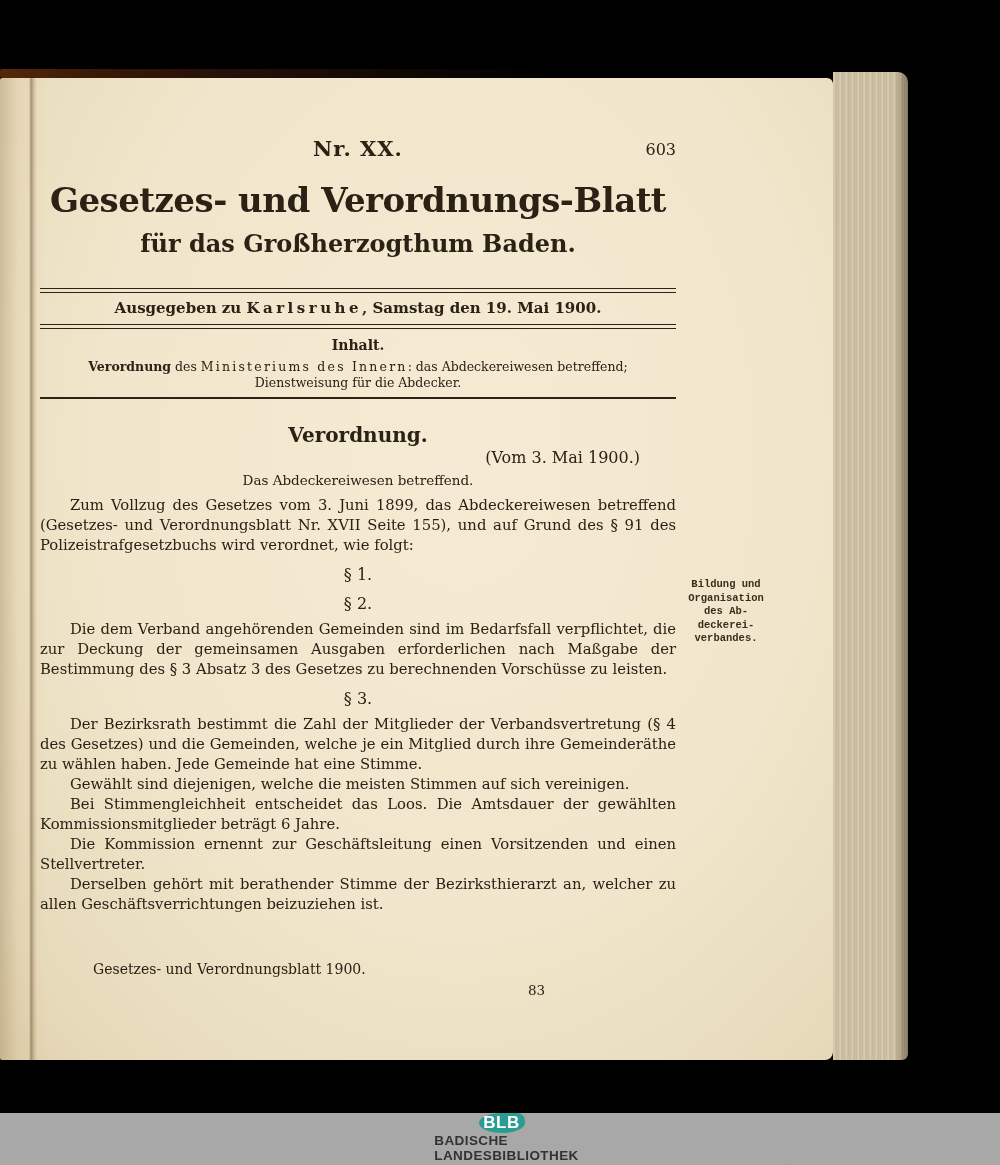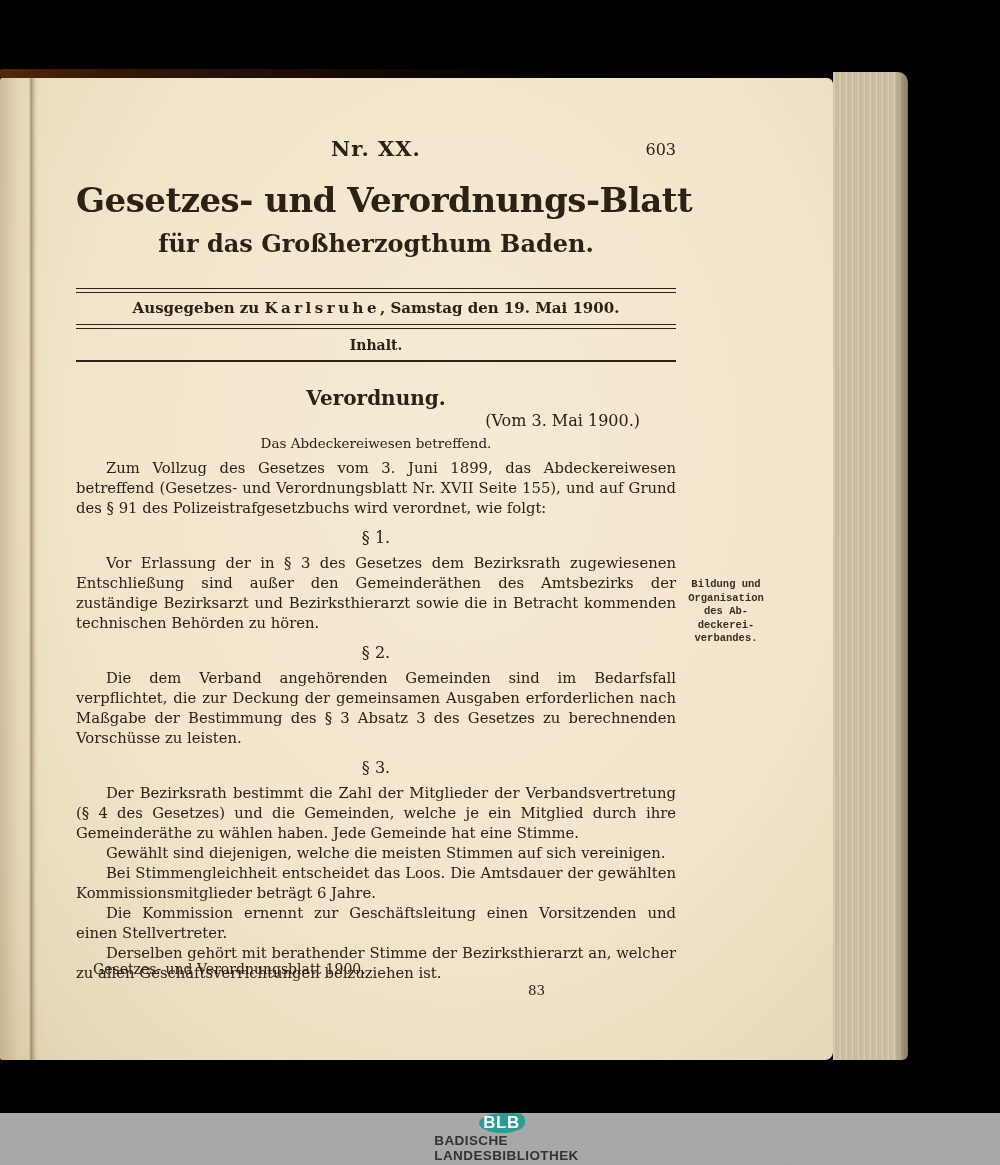--- a/index.html
+++ b/index.html
@@ -18,21 +18,21 @@
     border-radius:2px 6px 8px 2px;color:#2b2115;}
   .fore-edge{position:absolute;left:833px;top:72px;width:75px;height:988px;
     background:
       linear-gradient(90deg,rgba(0,0,0,0) 82%,rgba(45,32,14,.45) 100%),
       repeating-linear-gradient(90deg,#d8cdb2 0px,#cdc1a4 1px,#e0d5ba 2px,#b6a78a 3px,#d2c6aa 4px,#c3b697 6px),
       #cfc3a7;
     border-radius:0 10px 6px 0;}
 
   
   .page-content{position:relative;box-sizing:border-box;width:833px;height:870px;
-    padding:58px 157px 0 76px;}
+    padding:58px 157px 0 40px;}
   .issue-row{position:relative;text-align:center;height:26px;}
   .issue-label{font-size:21px;font-weight:bold;letter-spacing:1px;}
   .page-number{position:absolute;right:0;top:4px;font-size:16px;margin-left:45px;}
   .masthead-title{margin:18px 0 0;text-align:center;font-size:34px;line-height:40px;
     font-weight:bold;letter-spacing:-.5px;white-space:nowrap;}
   .masthead-sub{margin-top:10px;text-align:center;font-size:24px;line-height:28px;font-weight:bold;}
   .double-rule{height:3px;border-top:1.4px solid #2c2216;border-bottom:1.4px solid #2c2216;}
   .dr1{margin-top:30px;} .dr2{margin-top:6px;}
   .imprint-line{margin-top:6px;text-align:center;font-size:15px;line-height:19px;font-weight:bold;}
   .sperr{letter-spacing:3.5px;}
@@ -80,30 +80,30 @@
       </div>
 
       <div class="masthead-title">Gesetzes- und Verordnungs-Blatt</div>
       <div class="masthead-sub">für das Großherzogthum Baden.</div>
 
       <div class="double-rule dr1"></div>
       <div class="imprint-line"><span>Ausgegeben zu </span><span class="sperr">Karlsruhe</span><span>, Samstag den 19. Mai 1900.</span></div>
       <div class="double-rule dr2"></div>
 
       <div class="toc-heading">Inhalt.</div>
+      <div class="toc-entry"><span class="toc-bold">Verordnung</span><span> des </span><span class="sperr-sm">Ministeriums des Innern</span><span>: das Abdeckereiwesen betreffend; Dienstweisung für die Abdecker.</span></div>
       <div class="single-rule"></div>
 
       <div class="decree-heading">Verordnung.</div>
       <div class="date-line">(Vom 3. Mai 1900.)</div>
       <div class="subject-line">Das Abdeckereiwesen betreffend.</div>
 
       <p class="body-para intro">Zum Vollzug des Gesetzes vom 3. Juni 1899, das Abdeckereiwesen betreffend (Gesetzes- und Verordnungsblatt Nr. XVII Seite 155), und auf Grund des § 91 des Polizeistrafgesetzbuchs wird verordnet, wie folgt:</p>
 
       <div class="sec-heading">§ 1.</div>
-      <p class="body-para">Vor Erlassung der in § 3 des Gesetzes dem Bezirksrath zugewiesenen Entschließung sind außer den Gemeinderäthen des Amtsbezirks der zuständige Bezirksarzt und Bezirksthierarzt sowie die in Betracht kommenden technischen Behörden zu hören.</p>
 
       <div class="sec-heading">§ 2.</div>
       <p class="body-para">Die dem Verband angehörenden Gemeinden sind im Bedarfsfall verpflichtet, die zur Deckung der gemeinsamen Ausgaben erforderlichen nach Maßgabe der Bestimmung des § 3 Absatz 3 des Gesetzes zu berechnenden Vorschüsse zu leisten.</p>
 
       <div class="sec-heading">§ 3.</div>
       <p class="body-para">Der Bezirksrath bestimmt die Zahl der Mitglieder der Verbandsvertretung (§ 4 des Gesetzes) und die Gemeinden, welche je ein Mitglied durch ihre Gemeinderäthe zu wählen haben. Jede Gemeinde hat eine Stimme.</p>
       <p class="body-para">Gewählt sind diejenigen, welche die meisten Stimmen auf sich vereinigen.</p>
       <p class="body-para">Bei Stimmengleichheit entscheidet das Loos. Die Amtsdauer der gewählten Kommissionsmitglieder beträgt 6 Jahre.</p>
       <p class="body-para">Die Kommission ernennt zur Geschäftsleitung einen Vorsitzenden und einen Stellvertreter.</p>
       <p class="body-para">Derselben gehört mit berathender Stimme der Bezirksthierarzt an, welcher zu allen Geschäftsverrichtungen beizuziehen ist.</p>

